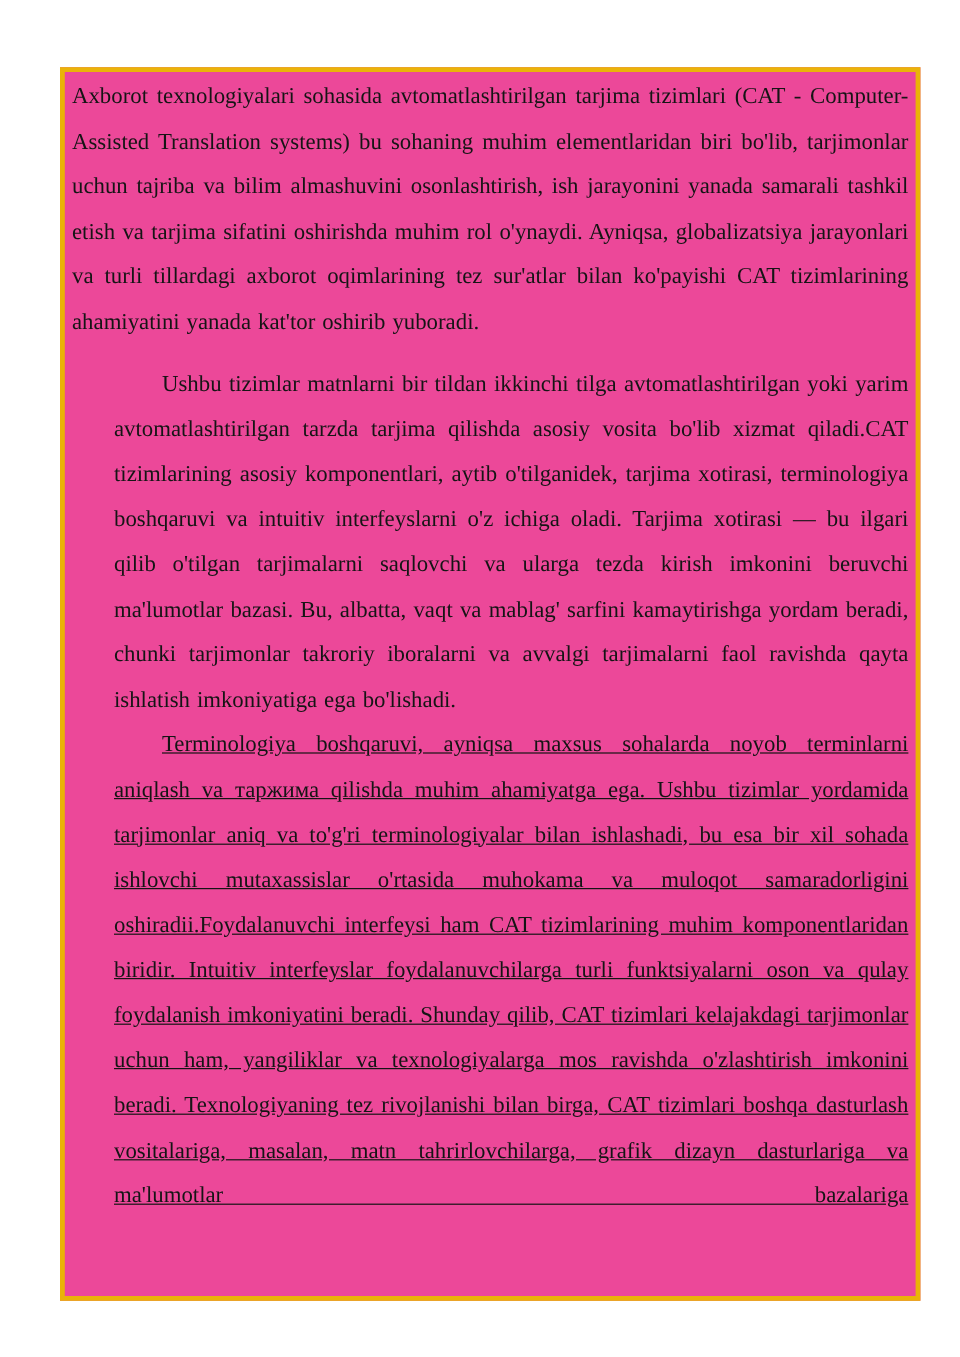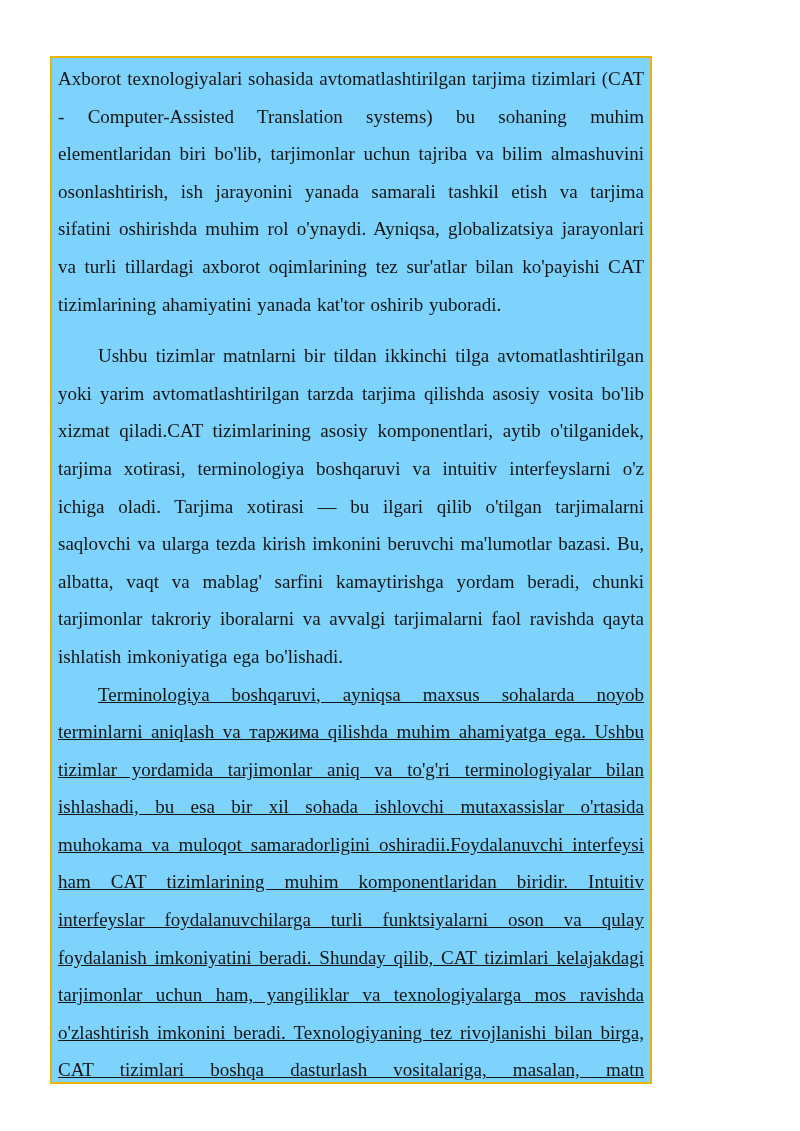--- a/index.html
+++ b/index.html
@@ -10,41 +10,42 @@
     width: 800px;
     height: 1131px;
     background: #ffffff;
     position: relative;
     font-family: "Liberation Serif", "DejaVu Serif", serif;
   }
   .text-frame {
     position: absolute;
     left: 50px;
     top: 56px;
-    width: 602px;
+    width: 717px;
     height: 1028px;
     box-sizing: border-box;
-    border: 2px solid #eab308;
-    background: #7dd3fc;
+    border: 4px solid #eab308;
+    background: #ec4899;
     padding: 2px 6px 0 6px;
     overflow: hidden;
   }
   .para {
     margin: 0;
     font-size: 19px;
     line-height: 37.6px;
     color: #151515;
     text-align: justify;
     word-spacing: 1px;
   }
   .para-first {
     margin-bottom: 14px;
   }
   .para-indent {
     text-indent: 40px;
+    margin-left: 35px;
   }
   .para-justify-last {
     text-align-last: justify;
     text-decoration: underline;
   }
 </style>
 </head>
 <body>
 
 <div class="page">

